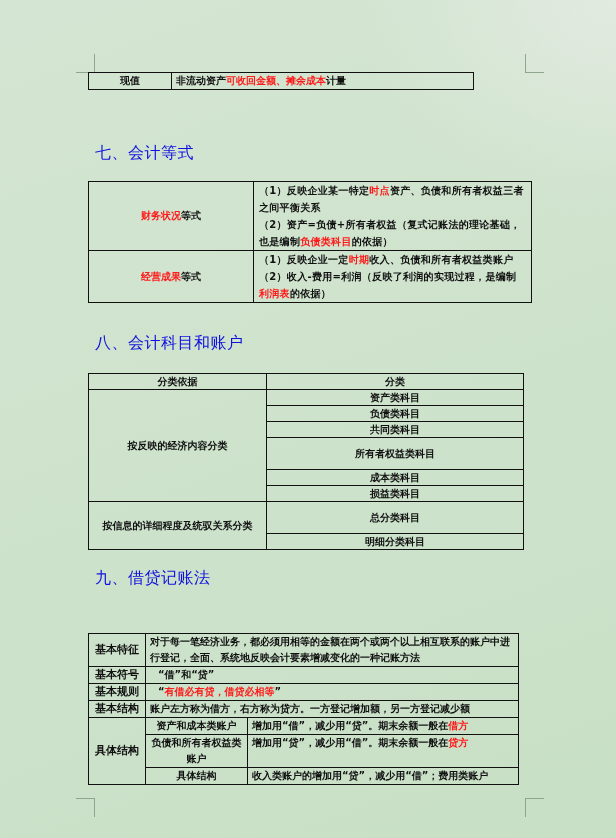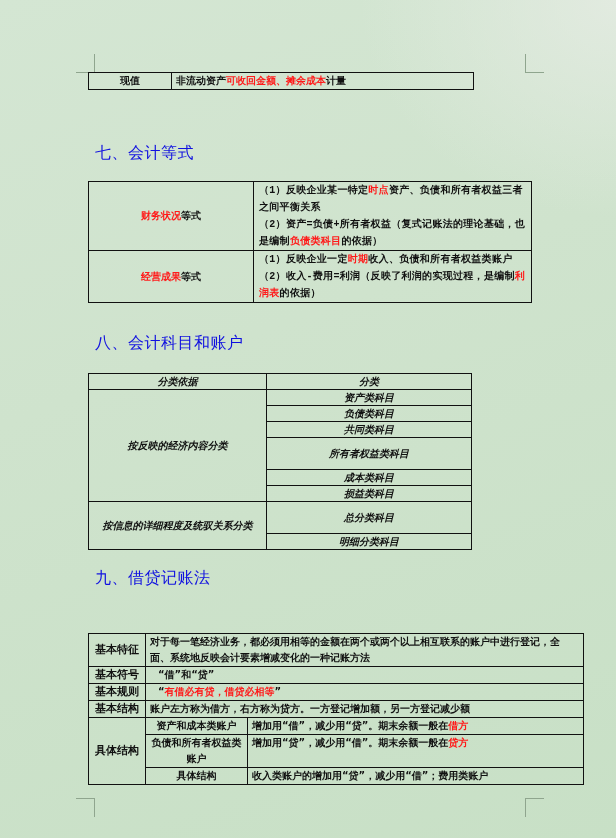--- a/index.html
+++ b/index.html
@@ -21,24 +21,24 @@
 
   table { border-collapse:collapse; position:absolute; table-layout:fixed; }
   td { border:1.5px solid #111; font-size:10px; font-weight:bold; padding:0 4px; line-height:16px; vertical-align:middle; }
   .c { text-align:center; }
   .red { color:#ff1a1a; }
   .h { position:absolute; color:#1010e0; font-weight:normal; font-size:16px; letter-spacing:0.5px; }
 
   #t1 { left:88px; top:72px; width:386px; }
   #t1 td { height:15px; }
   #t2 { left:88px; top:181px; width:444px; }
-  #t2 td.txt { line-height:17px; padding:0 5px; letter-spacing:0.3px;font-family:Liberation Mono, monospace; }
-  #t3 { left:88px; top:373px; width:384px;font-style:italic; }
+  #t2 td.txt { line-height:17px; padding:0 5px; letter-spacing:0.3px; }
+  #t3 { left:88px; top:373px; width:436px; }
   #t3 td { height:15px; line-height:15px; }
-  #t4 { left:88px; top:633px; width:496px; }
+  #t4 { left:88px; top:633px; width:431px; }
   #t4 td { line-height:16px; padding:0 4px; }
   #t4 td.lbl { font-size:11px; text-align:center; padding:0 2px; }
 </style>
 </head>
 <body>
 
 <div class="bg-light"></div>
 <div class="crop tl2"></div>
 <div class="crop tr2"></div>
 <div class="crop bl2"></div>

